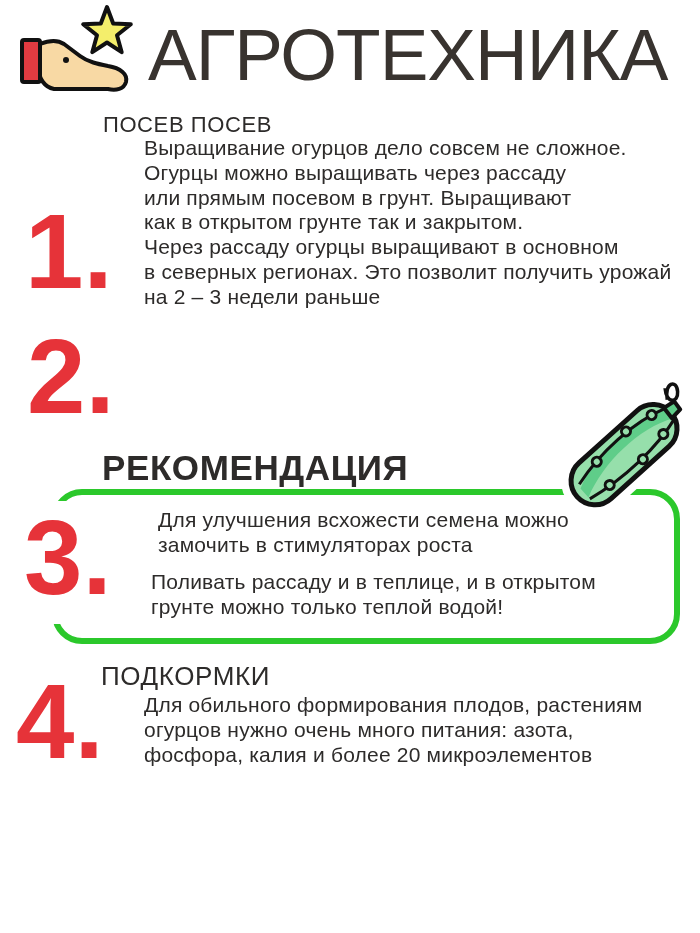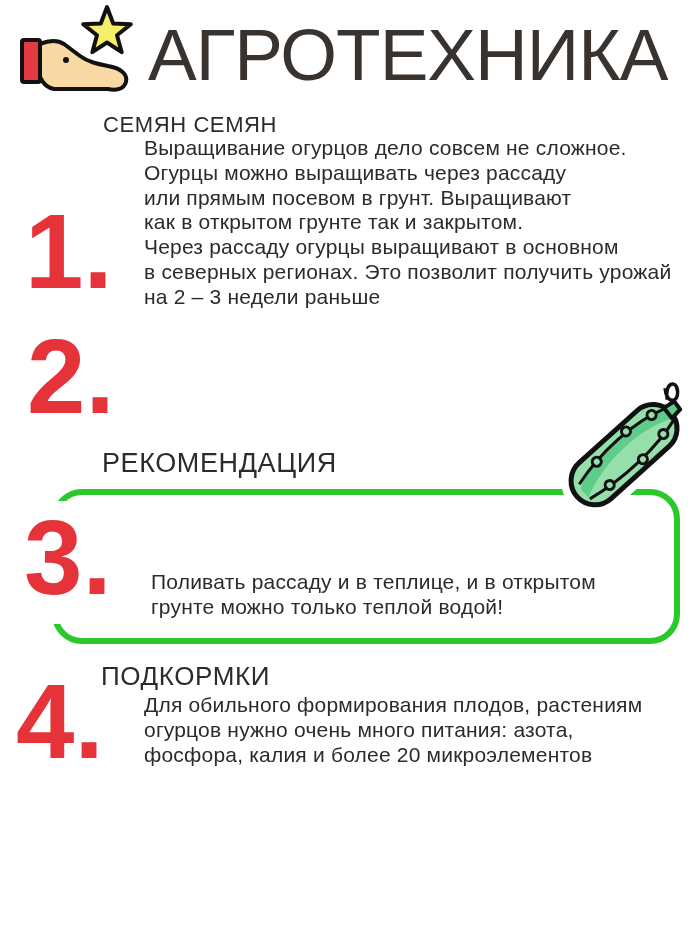--- a/index.html
+++ b/index.html
@@ -13,21 +13,21 @@
     white-space:nowrap;
   }
   .icon{position:absolute;}
   .icon-hand{left:14px;top:4px;}
   .icon-cucumber{left:552px;top:372px;}
   .heading{
     position:absolute;font-weight:normal;color:#2d2b2a;letter-spacing:0.6px;
     white-space:nowrap;margin:0;line-height:1.1;
   }
   .heading-1{left:103px;top:113px;font-size:22px;}
-  .heading-3{left:102px;top:449px;font-size:27px;}
+  .heading-3{left:102px;top:449px;font-size:35px;font-weight:bold;}
   .heading-4{left:101px;top:662px;font-size:26px;}
   .bodytext{
     position:absolute;font-size:21px;line-height:24.8px;letter-spacing:0.2px;
     white-space:pre-line;color:#2d2b2a;margin-left:41px;
   }
   .body-1{left:103px;top:136px;}
   .body-2{left:110px;top:339px;}
   .body-3a{left:117px;top:508px;}
   .body-3b{left:110px;top:570px;}
   .body-4{left:103px;top:693px;}
@@ -52,34 +52,36 @@
   <svg class="icon icon-hand" width="122" height="100" viewBox="0 0 122 100">
     <path d="M93,3 L99.2,19.5 L116.8,20.3 L103,31.2 L107.7,48.2 L93,38.5 L78.3,48.2 L83,31.2 L69.2,20.3 L86.8,19.5 Z" fill="#f4ee6b" stroke="#111111" stroke-width="4" stroke-linejoin="round"></path>
     <path d="M26,40 C36,36 44,36 50,40 L66,52 C74,58 84,60 94,62 C106,64 114,70 112,78 C110,85 102,87 94,85 L40,85 C30,83 25,74 25,66 Z" fill="#f8d9a4" stroke="#111111" stroke-width="4" stroke-linejoin="round"></path>
     <rect x="8" y="36" width="18" height="42" rx="2" fill="#e23b41" stroke="#111111" stroke-width="4"></rect>
     <circle cx="52" cy="56" r="3" fill="#111111"></circle>
   </svg>
 
   <h1 class="title">АГРОТЕХНИКА</h1>
 
   <div class="num num-1">1.</div>
-  <h2 class="heading heading-1">СЕМЯН СЕМЯН</h2>
+  <h2 class="heading heading-1">ПОСЕВ ПОСЕВ</h2>
   <div class="bodytext body-1">Выращивание огурцов дело совсем не сложное.
 Огурцы можно выращивать через рассаду
 или прямым посевом в грунт. Выращивают
 как в открытом грунте так и закрытом.
 Через рассаду огурцы выращивают в основном
 в северных регионах. Это позволит получить урожай
 на 2 – 3 недели раньше</div>
 
   <div class="num num-2">2.</div>
 
   <h2 class="heading heading-3">РЕКОМЕНДАЦИЯ</h2>
   <div class="greenbox"></div>
   <div class="num num-3">3.</div>
+  <div class="bodytext body-3a">Для улучшения всхожести семена можно
+замочить в стимуляторах роста</div>
   <div class="bodytext body-3b">Поливать рассаду и в теплице, и в открытом
 грунте можно только теплой водой!</div>
 
   <svg class="icon icon-cucumber" width="150" height="150" viewBox="0 0 150 150">
     <g transform="rotate(-42 75 80)">
 
       <rect x="8" y="56" width="126" height="48" rx="24" fill="none" stroke="#ffffff" stroke-width="20"></rect>
       <path d="M130,66 c9,-15 21,-9 13,1 c-7,9 -17,2 -7,-11" fill="none" stroke="#ffffff" stroke-width="12"></path>
       <rect x="8" y="56" width="126" height="48" rx="24" fill="#96dfab" stroke="#111111" stroke-width="5"></rect>
       <path d="M16,76 C50,60 100,58 132,74 L132,86 C100,70 50,72 16,88 Z" fill="#5fcd89"></path>

